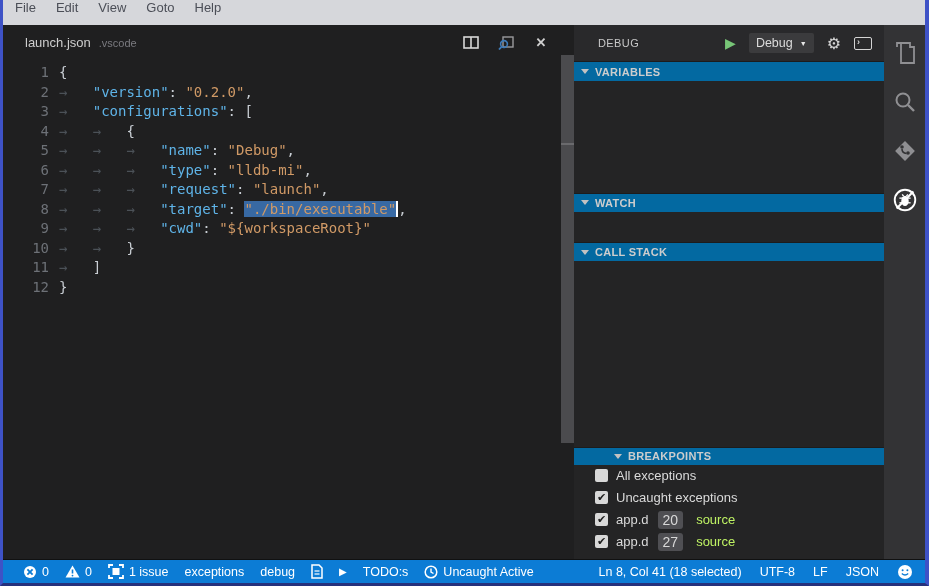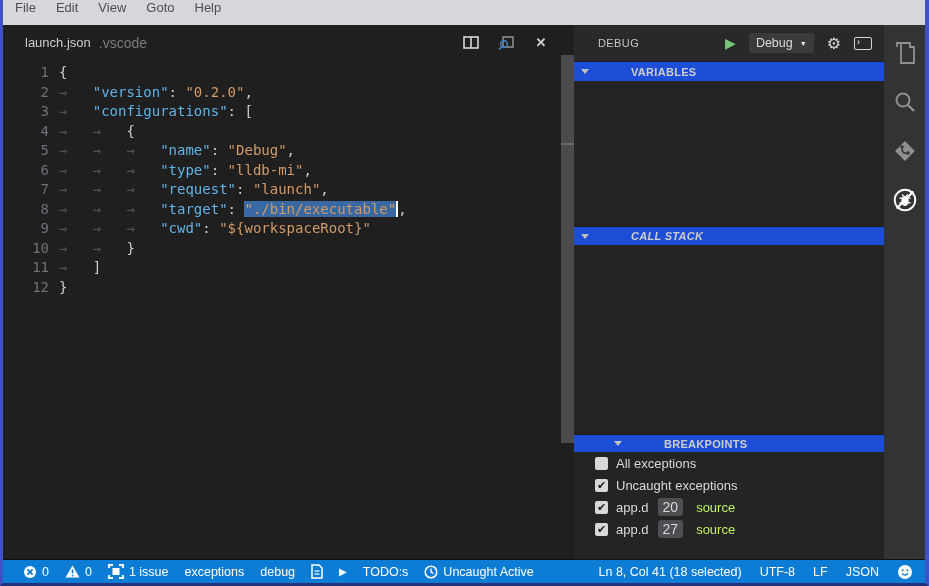--- a/index.html
+++ b/index.html
@@ -14,21 +14,21 @@
              padding-left:2px; }
   .menubar .menu-item { padding:0 10px; font-size:13px; color:#4b4e57; cursor:default; }
 
   
   .main { flex:1 1 auto; display:flex; flex-direction:row; min-height:0; }
 
   
   .editor { width:558px; flex:0 0 558px; background:#1f1f20; display:flex; flex-direction:column; }
   .editor-titlebar { height:35px; flex:0 0 35px; display:flex; align-items:center; padding:0 10px 0 22px; }
   .tab-filename { font-size:13px; color:#cecece; }
-  .tab-folder { font-size:14px; color:#7b7b80; margin-left:8px; }
+  .tab-folder { font-size:11px; color:#7b7b80; margin-left:8px; }
   .titlebar-actions { margin-left:auto; display:flex; align-items:center; gap:15px; }
   .icon-btn { display:inline-flex; align-items:center; justify-content:center; width:20px; height:20px; cursor:pointer; }
   .close-glyph { color:#d0d0d0; font-size:13px; font-weight:bold; }
 
   
   .code-area { flex:1 1 auto; padding-top:3px; font-family:"DejaVu Sans Mono", monospace;
                font-size:14px; line-height:19.5px; white-space:pre; overflow:hidden; }
   .code-line { display:flex; height:19.5px; }
   .gutter { width:46px; flex:0 0 46px; text-align:right; color:#6d7177; user-select:none; }
   .code-text { margin-left:10px; }
@@ -52,29 +52,29 @@
   .toolbar-right { margin-left:auto; display:flex; align-items:center; gap:13px; }
   .play-glyph { color:#77c577; font-size:14px; cursor:pointer; }
   .config-dropdown { background:#3b3b3d; height:20px; min-width:62px; display:flex; align-items:center;
                      justify-content:center; gap:7px; padding:0 7px; border-radius:2px; cursor:pointer; }
   .config-dropdown .cfg-label { color:#dcdcdc; font-size:12.5px; }
   .config-dropdown .dd-arrow { color:#e8e8e8; font-size:7px; }
   .gear-glyph { color:#d4d4d4; font-size:16px; cursor:pointer; }
   .console-icon { width:18px; height:13px; border:1.5px solid #d4d4d4; border-radius:2px;
                   color:#d4d4d4; font-size:9px; line-height:9px; padding-left:2px; font-weight:bold; cursor:pointer; }
 
-  .section-header { height:20px; flex:0 0 auto; background:#1d4ed8; border-top:1px solid #1c1c1d;
-                    display:flex; align-items:center; padding-left:7px; cursor:pointer;gap:36px; }
+  .section-header { height:20px; flex:0 0 auto; background:#0369a1; border-top:1px solid #1c1c1d;
+                    display:flex; align-items:center; padding-left:7px; cursor:pointer; }
   .tri { width:0; height:0; border-left:4px solid transparent; border-right:4px solid transparent;
          border-top:5px solid #c2c2c2; margin-right:6px; }
   .section-label { font-size:11px; font-weight:bold; color:#cdcdcd; letter-spacing:0.3px; }
   .section-content { background:#242425; }
   .h-vars { height:20px; } .c-vars { height:114px; }
   .h-watch { height:19px; } .c-watch { height:31px; }
-  .h-stack { height:19px;font-style:italic; } .c-stack { height:189px; }
+  .h-stack { height:19px; } .c-stack { height:189px; }
   .h-bp { height:18px;padding-left:40px; } .c-bp { height:96px; }
 
   .bp-row { height:22px; display:flex; align-items:center; padding-left:21px; cursor:pointer; }
   .bp-check { width:13px; height:13px; background:#d8d8d8; border-radius:2px; margin-right:8px;
               font-size:11px; line-height:13px; text-align:center; color:#1d1d1d; flex:0 0 13px; }
   .bp-label { font-size:13px; color:#dadada; }
   .bp-badge { background:#4f4f53; color:#d8d8d8; font-size:14px; border-radius:3px;
               padding:1px 5px; margin-left:9px; }
   .bp-note { font-size:13px; color:#bef264; margin-left:13px; }
 
@@ -153,20 +153,24 @@
           <span class="console-icon">›</span>
         </div>
       </div>
 
       <div class="section-header h-vars">
         <span class="tri"></span>
         <span class="section-label">VARIABLES</span>
       </div>
       <div class="section-content c-vars"></div>
 
+      <div class="section-header h-watch">
+        <span class="tri"></span>
+        <span class="section-label">WATCH</span>
+      </div>
       <div class="section-content c-watch"></div>
 
       <div class="section-header h-stack">
         <span class="tri"></span>
         <span class="section-label">CALL STACK</span>
       </div>
       <div class="section-content c-stack"></div>
 
       <div class="section-header h-bp">
         <span class="tri"></span>

